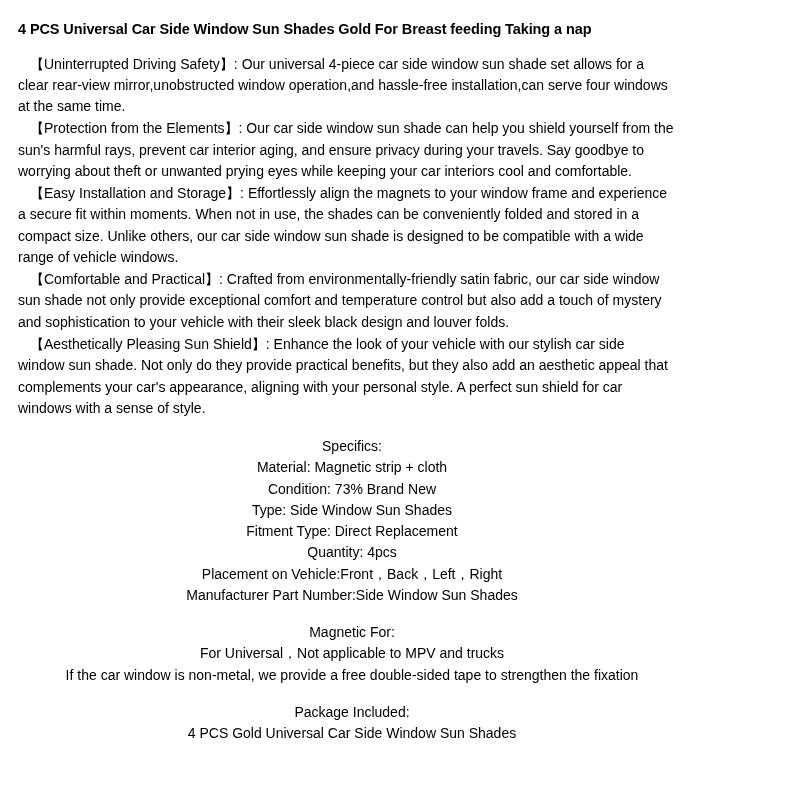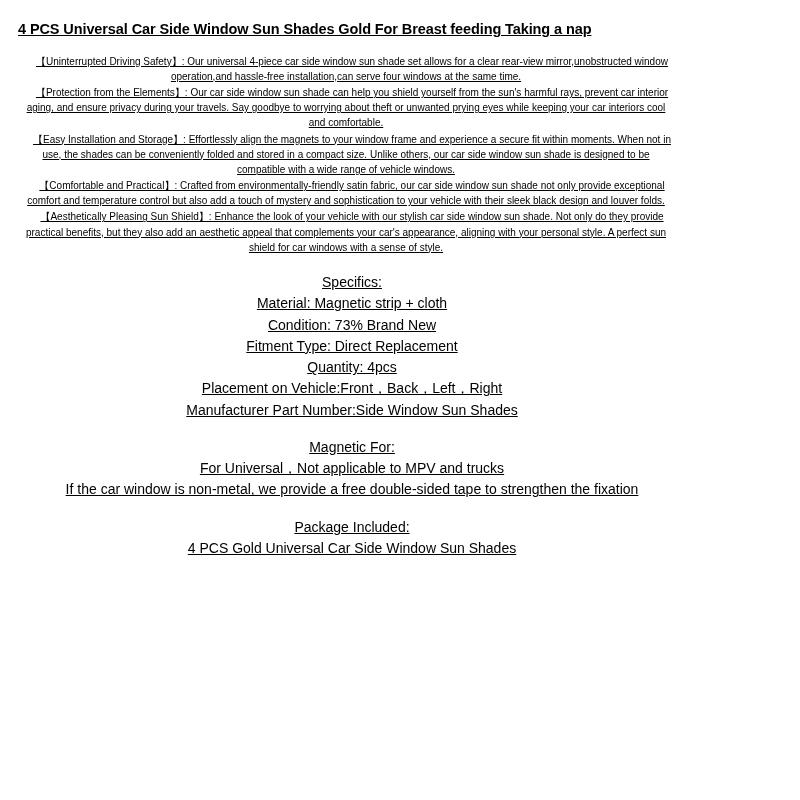--- a/index.html
+++ b/index.html
@@ -11,35 +11,34 @@
     width: 800px;
     height: 800px;
     font-family: "Liberation Sans", sans-serif;
     color: #000000;
     overflow: hidden;
   }
   .page {
     width: 704px;
     box-sizing: border-box;
     padding: 20px 18px 0 18px;
-    text-decoration: underline;
   }
   .title {
     font-size: 14.5px;
     font-weight: bold;
     line-height: 1.35;
     margin: 0 0 14px 0;
     letter-spacing: -0.1px;
   }
   .feature {
-    font-size: 10px;
+    font-size: 14px;
     line-height: 1.52;
     margin: 0 12px 1px 0;
     text-indent: 12px;
-    text-align: center;
+    text-align: left;
   }
   .spec-line {
     font-size: 14px;
     line-height: 1.52;
     margin: 0;
     text-align: center;
   }
   .gap {
     height: 16px;
   }
@@ -58,20 +57,21 @@
     <p class="feature">【Comfortable and Practical】: Crafted from environmentally-friendly satin fabric, our car side window sun shade not only provide exceptional comfort and temperature control but also add a touch of mystery and sophistication to your vehicle with their sleek black design and louver folds.</p>
     <p class="feature">【Aesthetically Pleasing Sun Shield】: Enhance the look of your vehicle with our stylish car side window sun shade. Not only do they provide practical benefits, but they also add an aesthetic appeal that complements your car's appearance, aligning with your personal style. A perfect sun shield for car windows with a sense of style.</p>
   </div>
 
   <div class="gap"></div>
 
   <div>
     <p class="spec-line">Specifics:</p>
     <p class="spec-line">Material: Magnetic strip + cloth</p>
     <p class="spec-line">Condition: 73% Brand New</p>
+    <p class="spec-line">Type: Side Window Sun Shades</p>
     <p class="spec-line">Fitment Type: Direct Replacement</p>
     <p class="spec-line">Quantity: 4pcs</p>
     <p class="spec-line">Placement on Vehicle:Front，Back，Left，Right</p>
     <p class="spec-line">Manufacturer Part Number:Side Window Sun Shades</p>
   </div>
 
   <div class="gap"></div>
 
   <div>
     <p class="spec-line">Magnetic For:</p>

